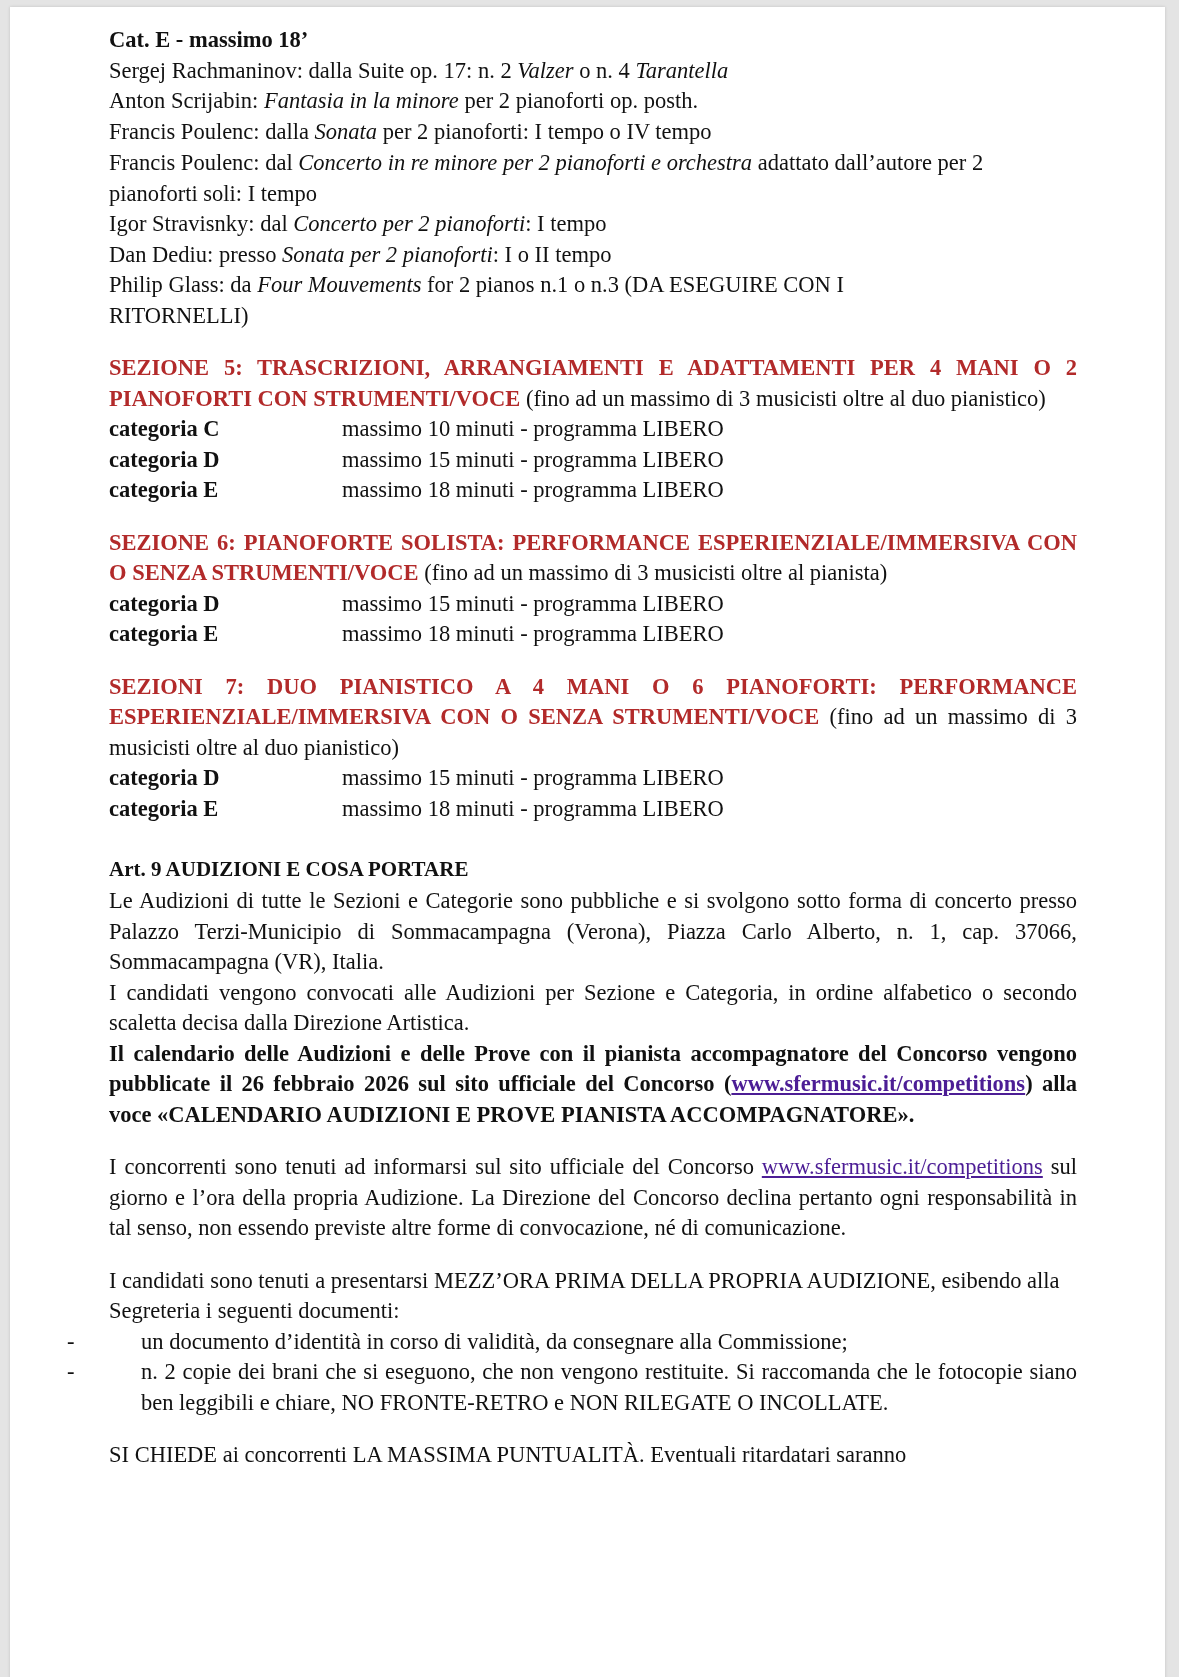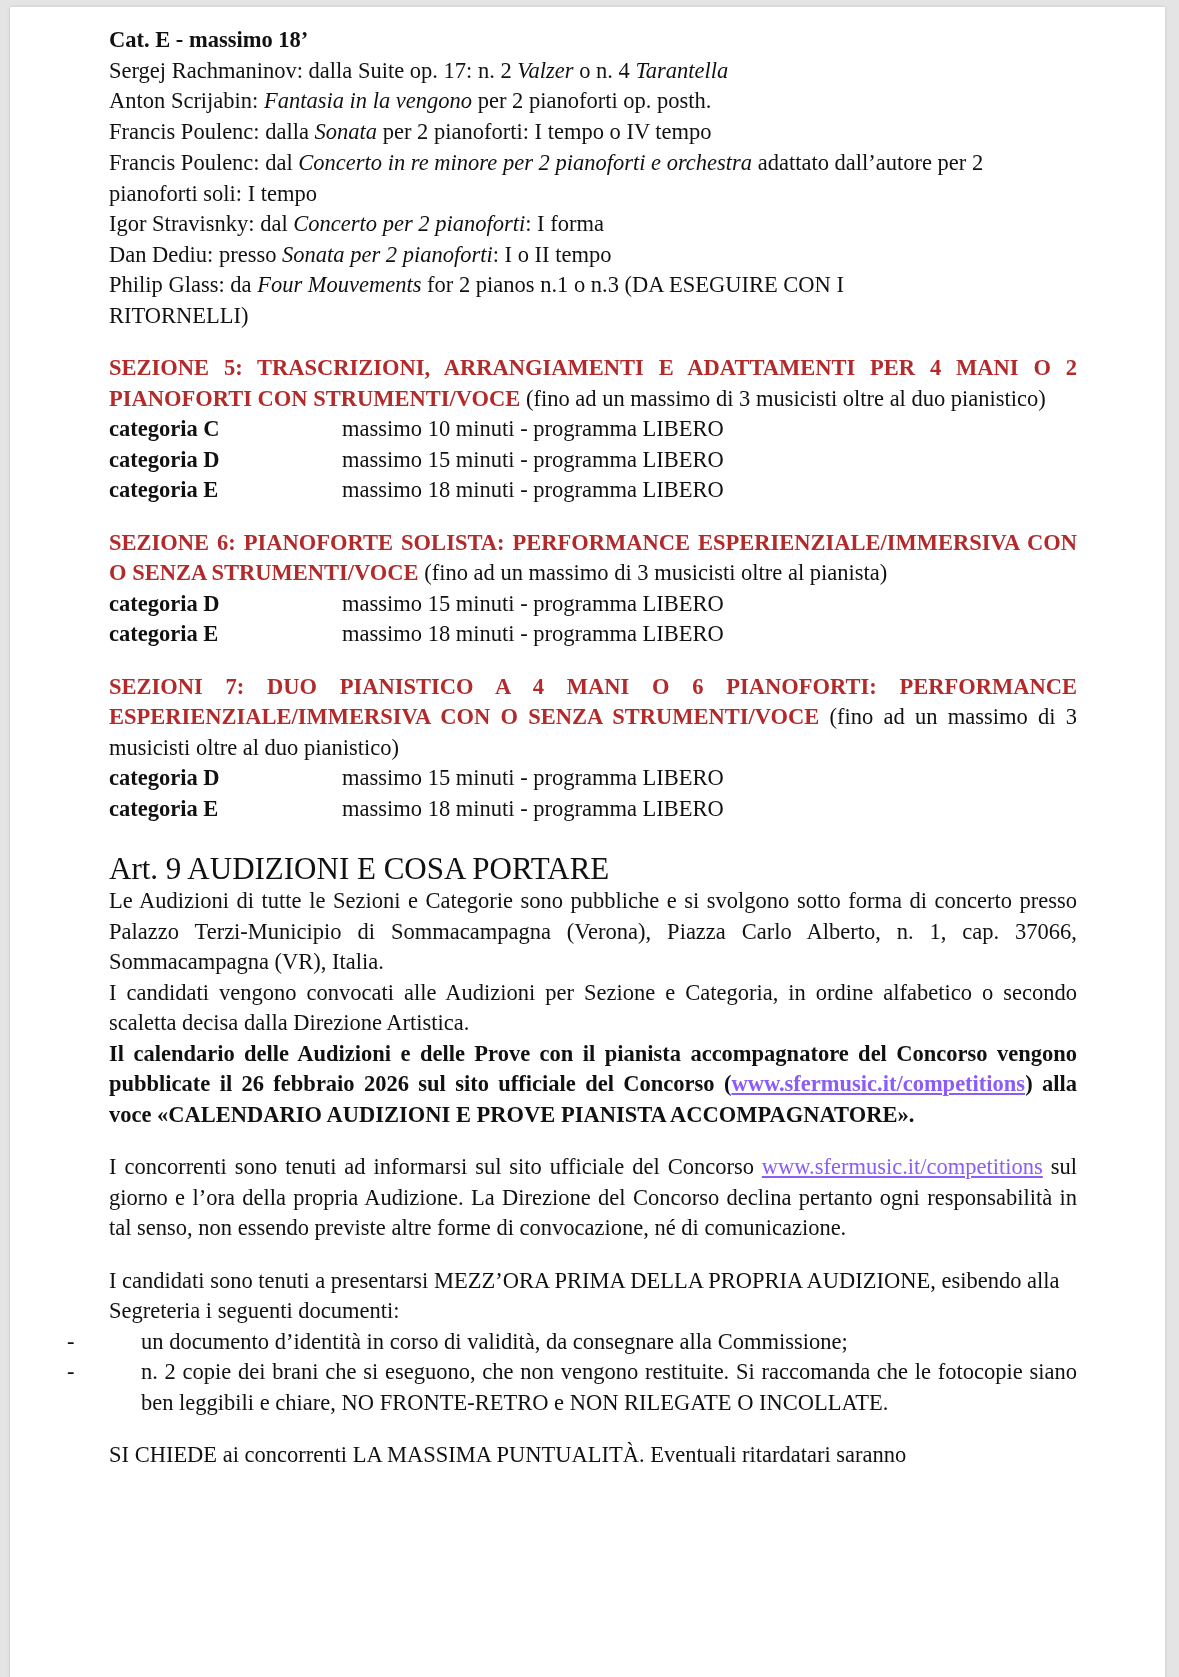--- a/index.html
+++ b/index.html
@@ -19,38 +19,38 @@
     font-size: 22.5px; line-height: 30.5px;
   }
   p { margin: 0; }
   .b { font-weight: bold; }
   .i { font-style: italic; }
   .red { color: #b22a2a; font-weight: bold; }
   .justify { text-align: justify; text-align-last: auto; }
   .gap { height: 22px; }
   .cat-row { display: flex; }
   .cat-row .cat-label { width: 233px; font-weight: bold; }
-  .h2 { font-weight: normal; font-size: 31px; line-height: 34px; }
-  a.link { color: #8b5cf6; text-decoration: underline; }
+  .h2 { font-weight: bold; font-size: 21px; line-height: 34px; }
+  a.link { color: #4c1d95; text-decoration: underline; }
   .bullet-row { position: relative; padding-left: 32px; }
   .bullet-row .dash { position: absolute; left: -42px; top: 0; }
 </style>
 </head>
 <body>
 
 <div class="page">
   <div class="content">
 
     <p class="b">Cat. E  - massimo 18’</p>
 
     <p><span>Sergej Rachmaninov: dalla Suite op. 17: n. 2 </span><span class="i">Valzer</span><span> o n. 4 </span><span class="i">Tarantella</span></p>
-    <p><span>Anton Scrijabin: </span><span class="i">Fantasia in la vengono</span><span> per 2 pianoforti op. posth.</span></p>
+    <p><span>Anton Scrijabin: </span><span class="i">Fantasia in la minore</span><span> per 2 pianoforti op. posth.</span></p>
     <p><span>Francis Poulenc: dalla </span><span class="i">Sonata</span><span> per 2 pianoforti: I tempo o IV tempo</span></p>
     <p style="line-height:31px"><span>Francis Poulenc: dal </span><span class="i">Concerto in re minore per 2 pianoforti e orchestra</span><span> adattato dall’autore per 2 pianoforti soli: I tempo</span></p>
-    <p><span>Igor Stravisnky: dal </span><span class="i">Concerto per 2 pianoforti</span><span>: I forma</span></p>
+    <p><span>Igor Stravisnky: dal </span><span class="i">Concerto per 2 pianoforti</span><span>: I tempo</span></p>
     <p><span>Dan Dediu: presso </span><span class="i">Sonata per 2 pianoforti</span><span>: I o II tempo</span></p>
     <p style="width:840px"><span>Philip Glass: da </span><span class="i">Four Mouvements</span><span> for 2 pianos n.1 o n.3 (DA ESEGUIRE CON I RITORNELLI)</span></p>
 
     <div class="gap"></div>
 
     <p class="justify"><span class="red">SEZIONE 5: TRASCRIZIONI, ARRANGIAMENTI E ADATTAMENTI PER 4 MANI O 2 PIANOFORTI CON STRUMENTI/VOCE</span><span> (fino ad un massimo di 3 musicisti oltre al duo pianistico)</span></p>
     <div class="cat-row">
         <span class="cat-label">categoria C</span>
         <span>massimo 10 minuti - programma LIBERO</span>
       </div>

